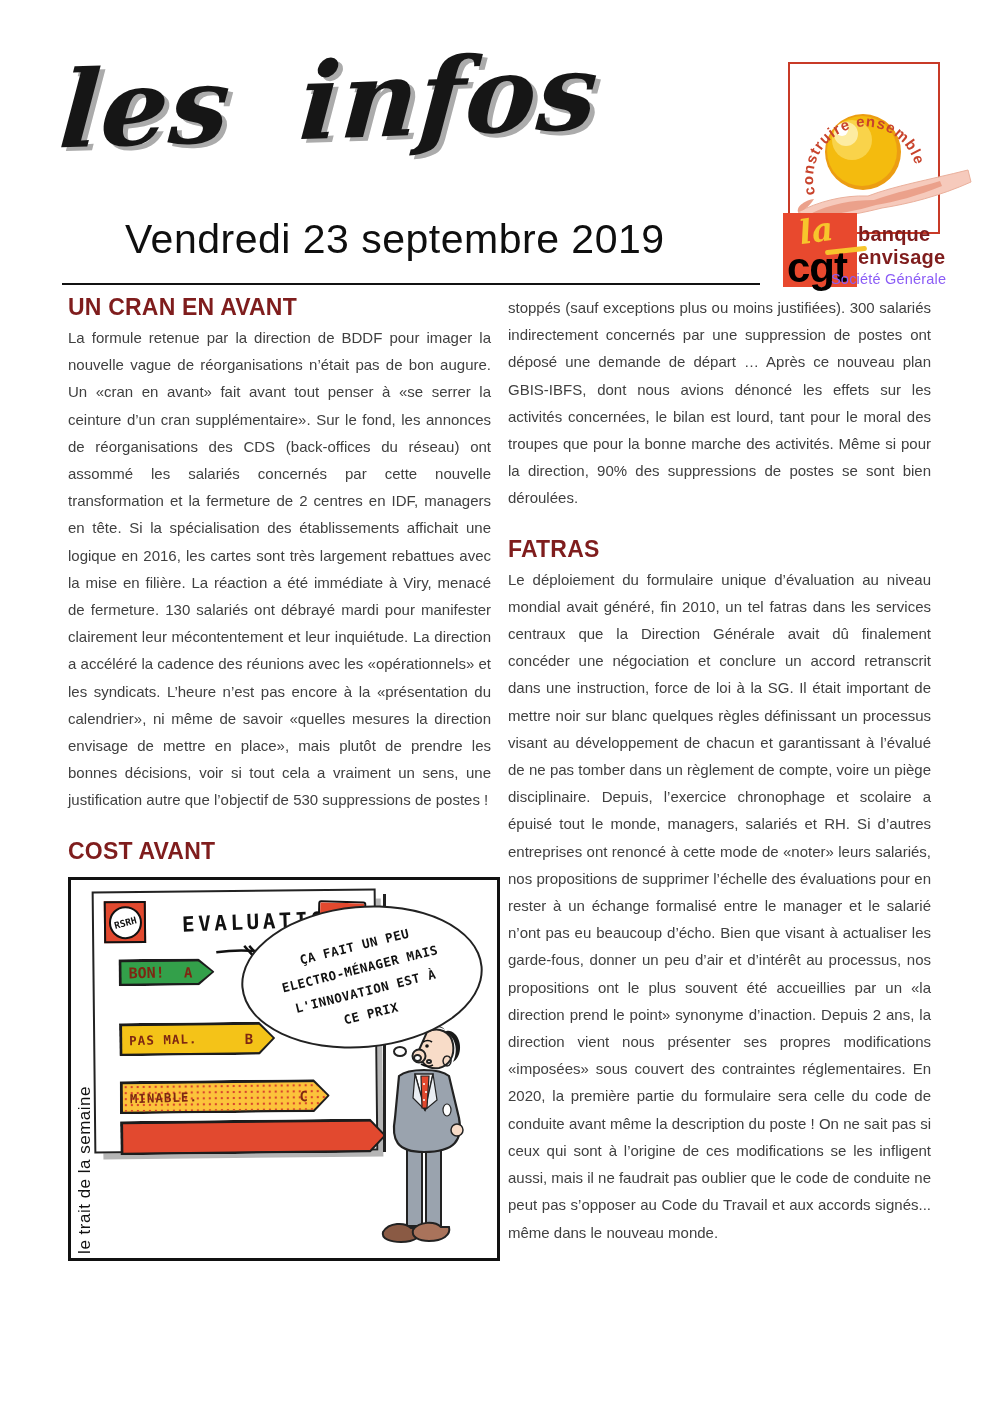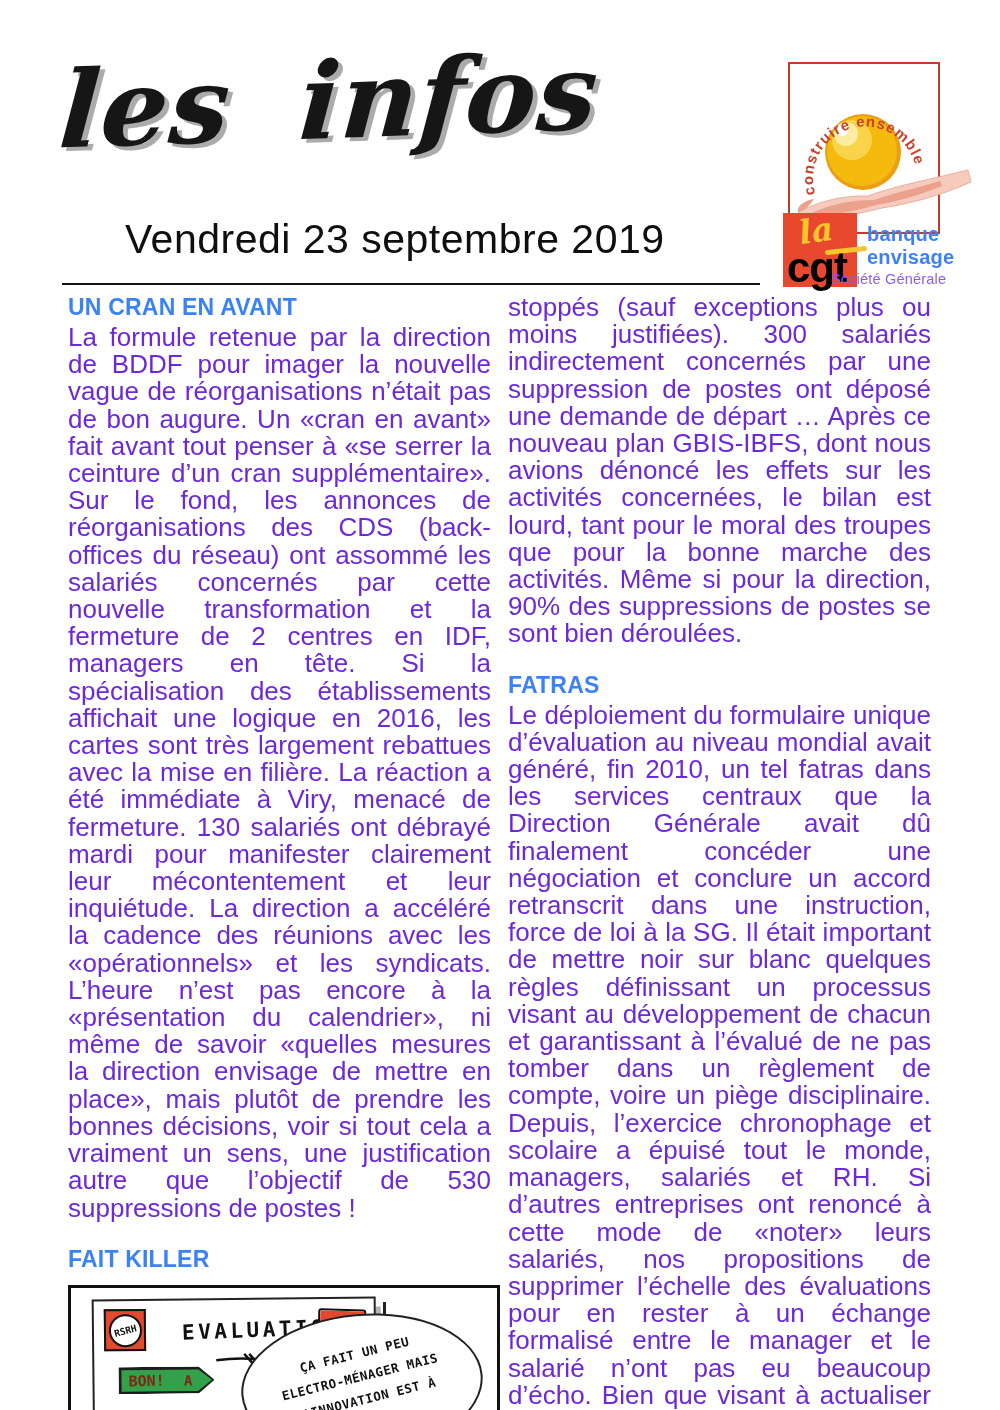--- a/index.html
+++ b/index.html
@@ -39,37 +39,37 @@
     font-family:"DejaVu Serif", serif; font-style:italic; font-weight:bold;
     font-size:33px; color:#f7c52c; transform:rotate(-8deg);
   }
   .cgt-swash{ position:absolute; top:35px; left:42px; width:42px; height:5px;
     background:#f7c52c; border-radius:3px; transform:rotate(-6deg); }
   .cgt-cgt{
     position:absolute; bottom:-2px; left:4px;
     font-weight:bold; font-size:42px; color:#000000; letter-spacing:-1px; line-height:1;
   }
   .cgt-banque{
-    position:absolute; left:84px; top:10px;
-    font-size:20px; font-weight:bold; color:#3b82f6; line-height:1.15; letter-spacing:0.2px;
+    position:absolute; left:75px; top:10px;
+    font-size:20px; font-weight:bold; color:#7f1d1d; line-height:1.15; letter-spacing:0.2px;
   }
   .cgt-sg{
     position:absolute; left:48px; top:58px; width:120px;
     font-size:14.5px; font-weight:normal; color:#8b5cf6; letter-spacing:0.2px;
   }
 
   
   .columns{ position:absolute; top:294px; left:68px; width:864px; display:flex; gap:17px; }
   .col{ width:423px; }
   .col h2{
-    font-size:23px; font-weight:bold; color:#3b82f6; letter-spacing:0.2px; margin:0 0 3px 0;
+    font-size:23px; font-weight:bold; color:#7f1d1d; letter-spacing:0.2px; margin:0 0 3px 0;
   }
   .col h2.spaced{ margin-top:24px; }
   .col p{
-    font-size:26px; line-height:27.2px; text-align:justify; color:#6d28d9; margin:0 0 8px 0;
+    font-size:15px; line-height:27.2px; text-align:justify; color:#404040; margin:0 0 8px 0;
   }
 
   
   .cartoon{
     position:relative; width:432px; height:384px; margin-top:12px;
     border:3px solid #111; background:#fff; overflow:hidden;
   }
   .vert-caption{
     position:absolute; left:4px; bottom:4px;
     writing-mode:vertical-rl; transform:rotate(180deg);
@@ -186,21 +186,21 @@
     <div>envisage</div>
   </div>
   <div class="cgt-sg">Société Générale</div>
 </div>
 
 <div class="columns">
 
   <div class="col">
     <h2>UN CRAN EN AVANT</h2>
     <p>La formule retenue par la direction de BDDF pour imager la nouvelle vague de réorganisations n’était pas de bon augure. Un «cran en avant» fait avant tout penser à «se serrer la ceinture d’un cran supplémentaire». Sur le fond, les annonces de réorganisations des CDS (back-offices du réseau) ont assommé les salariés concernés par cette nouvelle transformation et la fermeture de 2 centres en IDF, managers en tête. Si la spécialisation des établissements affichait une logique en 2016, les cartes sont très largement rebattues avec la mise en filière. La réaction a été immédiate à Viry, menacé de fermeture. 130 salariés ont débrayé mardi pour manifester clairement leur mécontentement et leur inquiétude. La direction a accéléré la cadence des réunions avec les «opérationnels» et les syndicats. L’heure n’est pas encore à la «présentation du calendrier», ni même de savoir «quelles mesures la direction envisage de mettre en place», mais plutôt de prendre les bonnes décisions, voir si tout cela a vraiment un sens, une justification autre que l’objectif de 530 suppressions de postes !</p>
-    <h2 class="spaced">FAIT KILLER</h2>
+    <h2 class="spaced">COST AVANT</h2>
 
     <div class="cartoon">
       <div class="vert-caption">le trait de la semaine</div>
 
       <div class="board">
         <div class="rsrh">
           <div class="disc">
               <span>RSRH</span>
             </div>
         </div>

